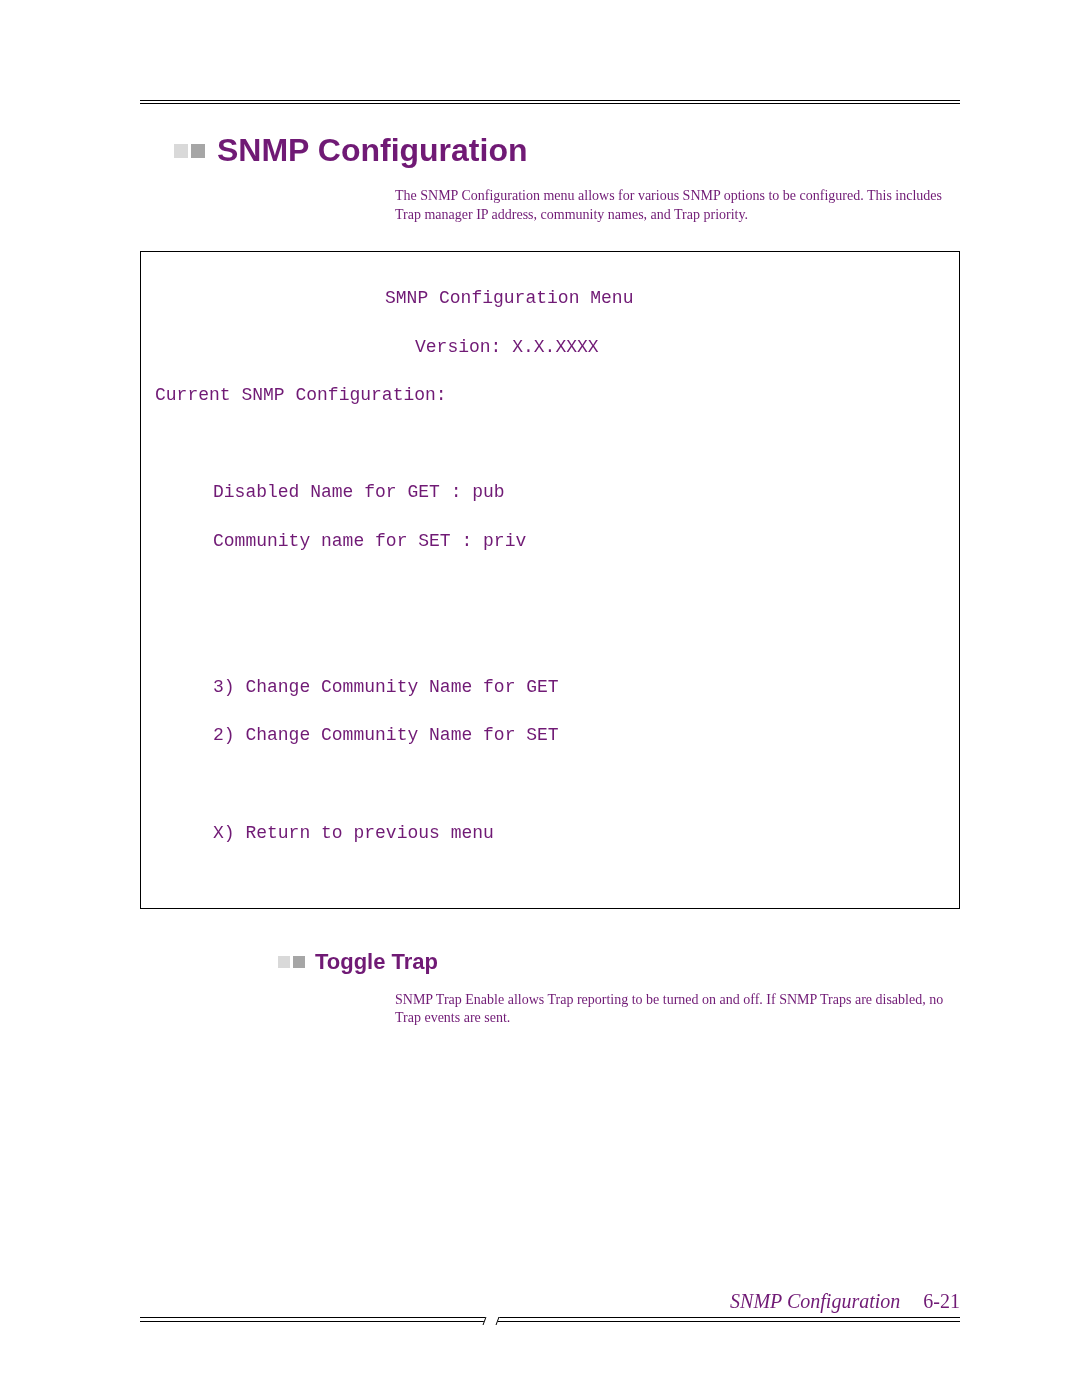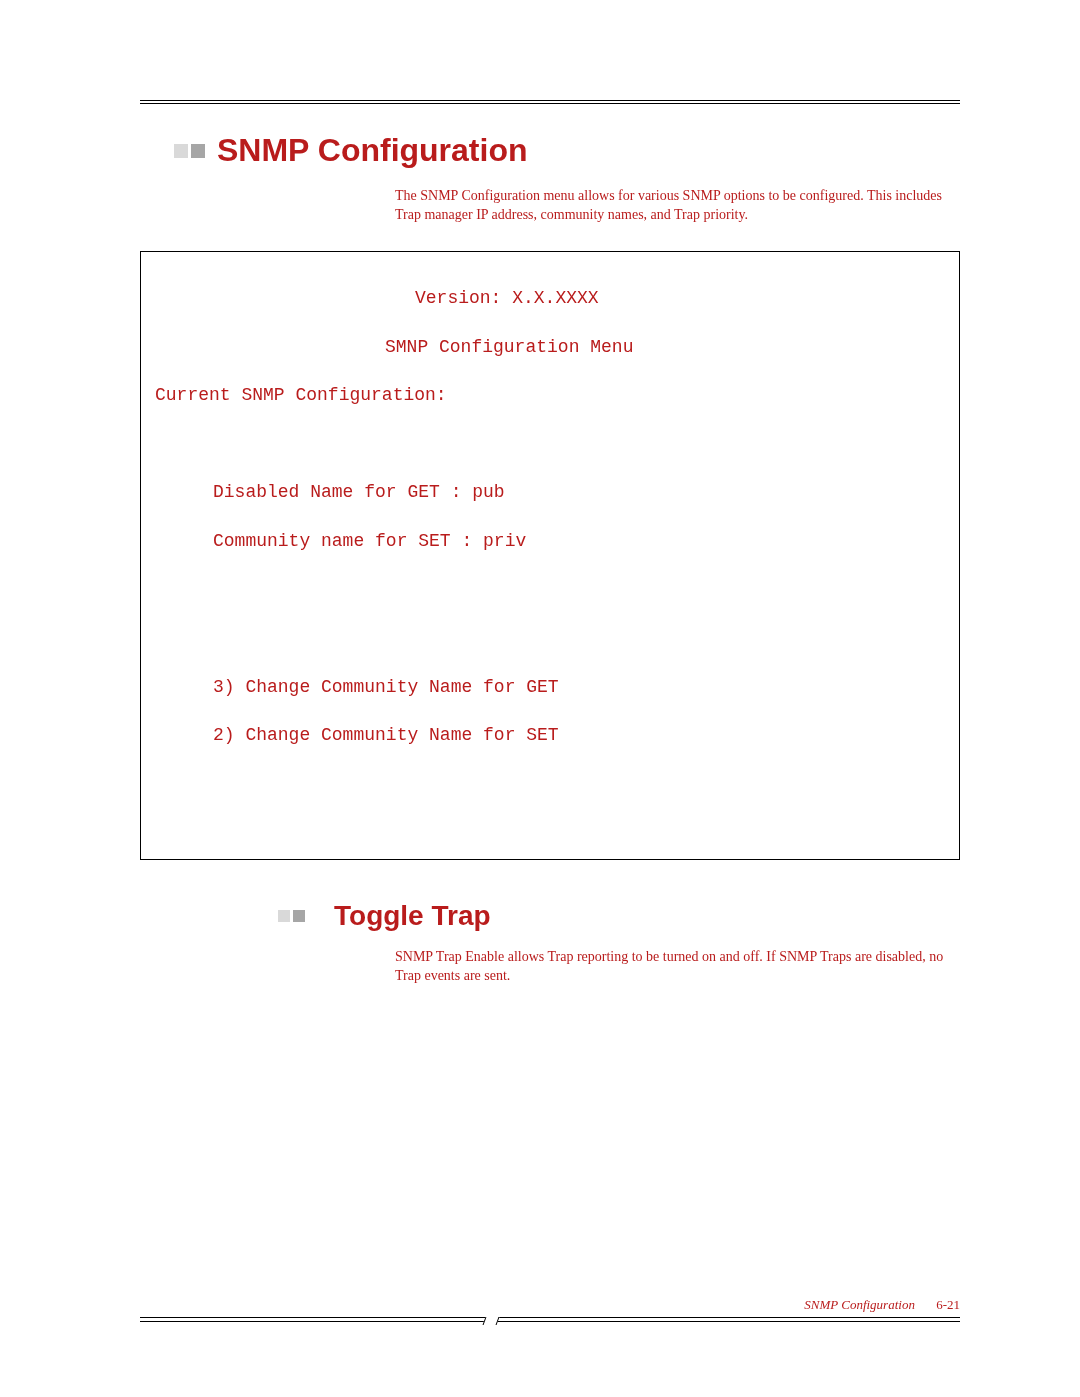--- a/index.html
+++ b/index.html
@@ -3,21 +3,21 @@
 <meta charset="utf-8">
 <style>
   * { box-sizing: border-box; margin: 0; padding: 0; }
   html, body { background: #fff; }
   .page {
     width: 1080px;
     height: 1397px;
     padding: 100px 120px 70px 140px;
     position: relative;
     font-family: Georgia, 'Times New Roman', serif;
-    color: #b91c1c;
+    color: #701a75;
   }
   .top-rule {
     border-top: 4px double #000;
     margin-bottom: 28px;
   }
   .h1-row {
     display: flex;
     align-items: center;
     gap: 12px;
     margin-bottom: 18px;
@@ -64,33 +64,32 @@
   }
   .h2-bullet {
     display: flex;
     gap: 3px;
     align-items: center;
   }
   .h2-bullet .sq { width: 12px; height: 12px; }
   .h2-text {
     font-family: Arial, Helvetica, sans-serif;
     font-weight: bold;
-    font-size: 28px;
-    margin-left: 19px;
+    font-size: 22px;
   }
   .footer {
     position: absolute;
     left: 140px;
     right: 120px;
     bottom: 70px;
   }
   .footer-text {
     text-align: right;
     font-style: italic;
-    font-size: 13px;
+    font-size: 20px;
     margin-bottom: 4px;
   }
   .footer-text .pn { font-style: normal; margin-left: 18px; }
   .footer-rule-wrap {
     position: relative;
     height: 10px;
   }
   .footer-rule-top {
     position: absolute;
     left: 0; right: 0; top: 0;
@@ -124,31 +123,32 @@
     <span class="h1-bullet">
       <span class="sq lg"></span>
         <span class="sq dg"></span>
     </span>
     <span class="h1-text">SNMP Configuration</span>
   </div>
 
   <p class="body-text">The SNMP Configuration menu allows for various SNMP options to be configured. This includes Trap manager IP address, community names, and Trap priority.</p>
 
   <div class="code-box">
+<div class="code-center">SMNP Configuration Menu</div>
 <div class="code-center" style="margin-left:260px">Version: X.X.XXXX</div>
-<div class="code-center">SMNP Configuration Menu</div>
 <div>Current SNMP Configuration:</div>
 <div>&nbsp;</div>
 <div class="code-indent">Disabled Name for GET : pub</div>
 <div class="code-indent">Community name for SET : priv</div>
 <div>&nbsp;</div>
 <div>&nbsp;</div>
 <div class="code-indent">3) Change Community Name for GET</div>
 <div class="code-indent">2) Change Community Name for SET</div>
 <div>&nbsp;</div>
+<div class="code-indent">X) Return to previous menu</div>
   </div>
 
   <div class="h2-row">
     <span class="h2-bullet">
       <span class="sq lg"></span>
         <span class="sq dg"></span>
     </span>
     <span class="h2-text">Toggle Trap</span>
   </div>
 

